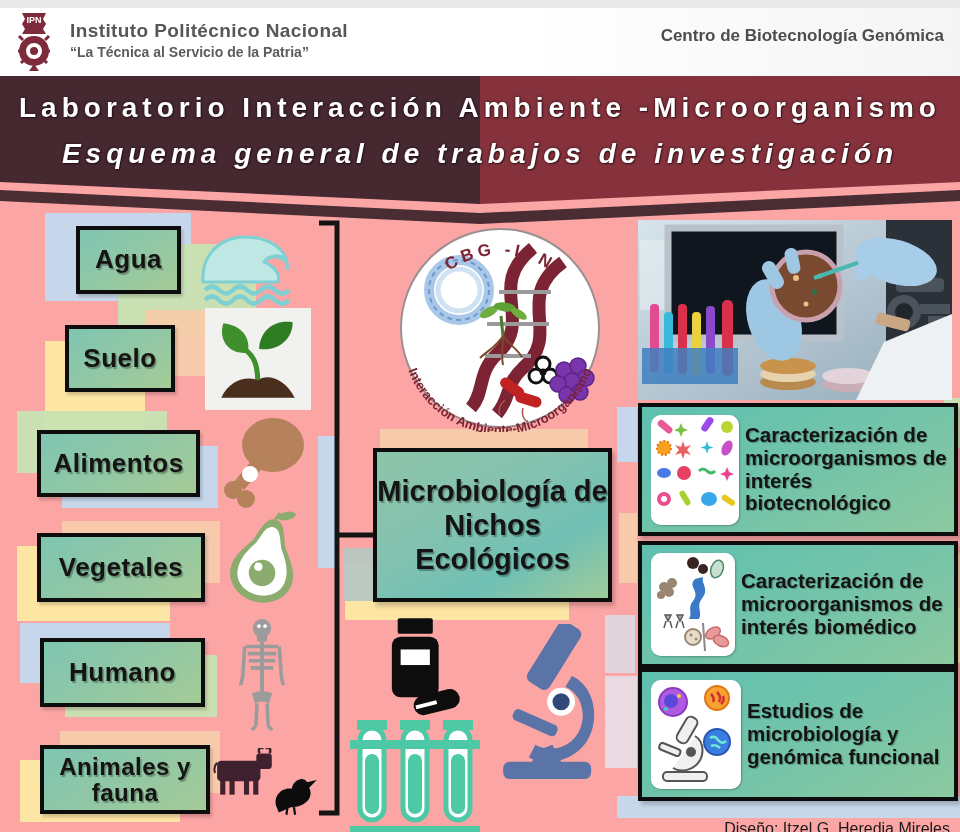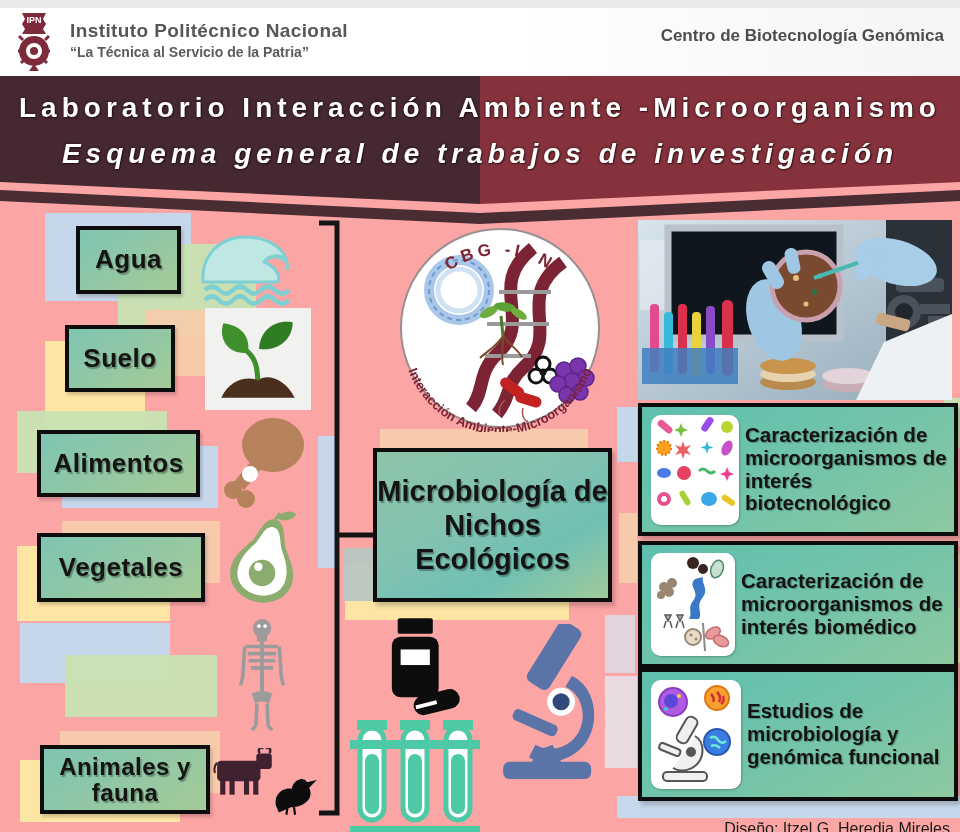--- a/index.html
+++ b/index.html
@@ -96,20 +96,23 @@
     </div>
   <div class="nbox" style="left:65px;top:317px;width:102px;height:59px">
       <span>Suelo</span>
     </div>
   <div class="nbox" style="left:37px;top:422px;width:155px;height:59px">
       <span>Alimentos</span>
     </div>
   <div class="nbox" style="left:37px;top:525px;width:160px;height:61px">
       <span>Vegetales</span>
     </div>
+  <div class="nbox" style="left:40px;top:630px;width:157px;height:61px">
+      <span>Humano</span>
+    </div>
   <div class="nbox" style="left:40px;top:737px;width:162px;height:61px">
       <span style="font-size:24px">Animales y fauna</span>
     </div>
 
   <svg class="abs" style="left:196px;top:222px" width="112" height="76" viewBox="0 0 110 76">
     <path d="M6,52 C4,24 24,7 48,7 C72,7 88,19 90,33 C83,25 71,25 67,32 C77,36 84,44 81,52 Z" fill="#bfe7e4" stroke="#7ed0d3" stroke-width="3" stroke-linejoin="round"></path>
     <path d="M67,32 C80,20 93,27 90,40" fill="none" stroke="#7ed0d3" stroke-width="3"></path>
     <path d="M8,60 q7,-7 14,0 t14,0 t14,0 t14,0 t14,0 t14,0" fill="none" stroke="#7ed0d3" stroke-width="4.5"></path>
     <path d="M8,70 q7,-7 14,0 t14,0 t14,0 t14,0 t14,0 t14,0" fill="none" stroke="#7ed0d3" stroke-width="4.5"></path>
   </svg>

